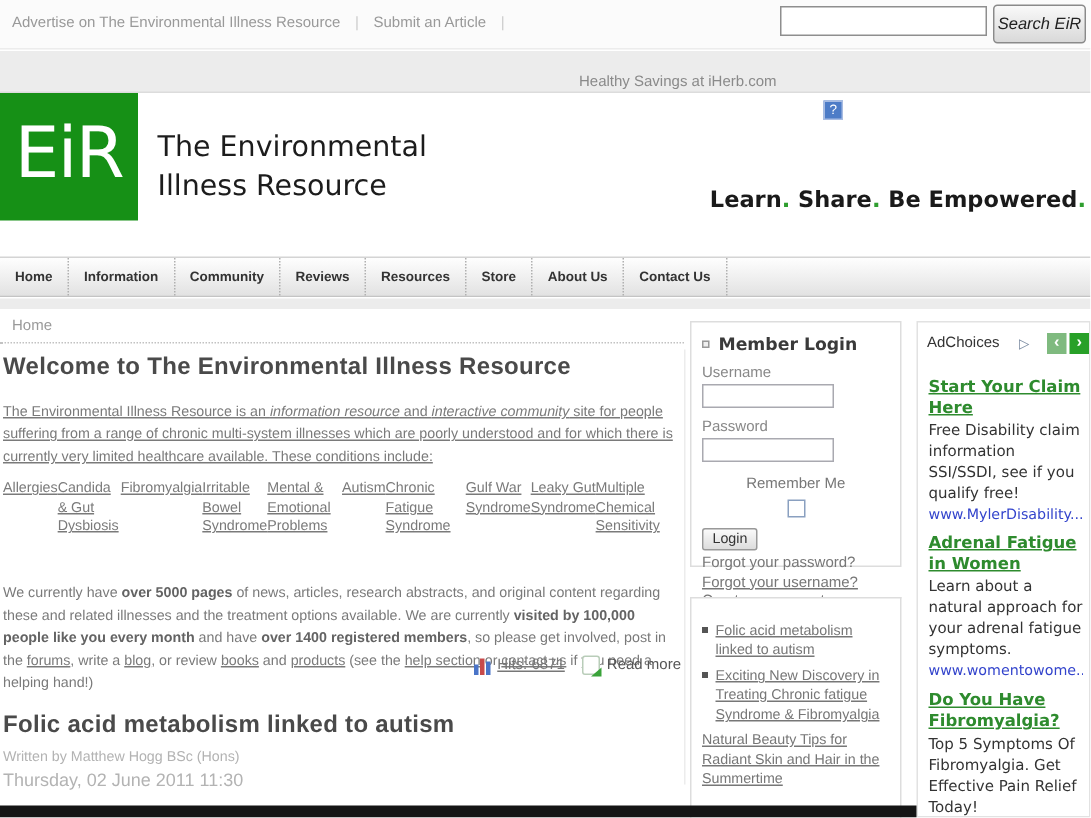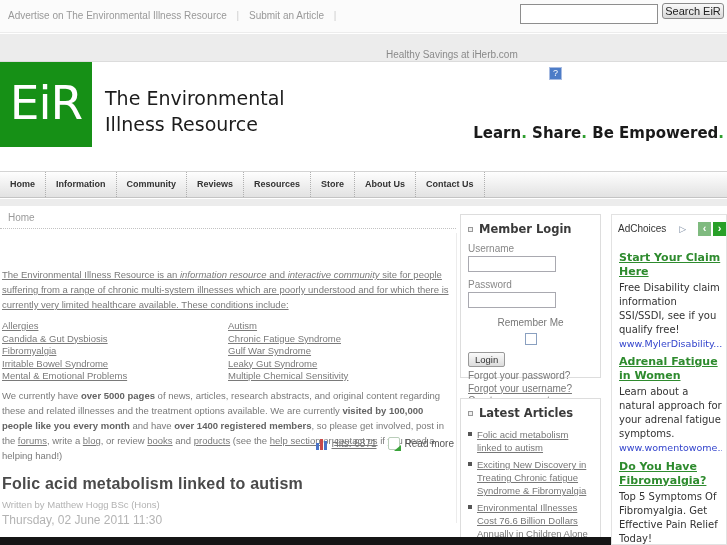--- a/index.html
+++ b/index.html
@@ -9,24 +9,24 @@
 
   
   .topbar { position:absolute; top:0; left:0; width:727px; height:33px; background:#fbfbfb;
             border-bottom:1px solid #ececec; }
   .topbar-links { position:absolute; left:8px; top:10px; font-size:10px; color:#999; }
   .topbar-links .sep { color:#ccc; margin:0 7px; }
   .top-link { cursor:pointer; color:#999; }
   .search-input { position:absolute; left:520px; top:4px; width:138px; height:20px;
                   border:1px solid #8e8e8e; background:#fff; font-size:11px; padding:0 3px;
                   font-family:"Liberation Sans", sans-serif; }
-  .search-btn { position:absolute; left:662px; top:3px; width:62px; height:16px;
+  .search-btn { position:absolute; left:662px; top:3px; width:62px; height:26px;
                 background:linear-gradient(#f9f9f9,#d9d9d9); border:1px solid #8a8a8a;
                 border-radius:3px; font-size:11px; color:#222; cursor:pointer;
-                font-family:"Liberation Sans", sans-serif; }
+                font-family:"Liberation Sans", sans-serif;font-style:italic; }
 
   
   .band { position:absolute; top:34px; left:0; width:727px; height:28px; background:#ececec;
           border-bottom:1px solid #dcdcdc; }
   .iherb { position:absolute; left:386px; top:49px; font-size:10px; color:#8a8a8a; cursor:pointer; }
 
   
   .logo { position:absolute; left:0; top:62px; width:92px; height:85px; background:#169016;
           color:#fff; text-align:center; line-height:82px; font-size:47px; letter-spacing:-1px;
           font-family:"DejaVu Sans", sans-serif; cursor:pointer; }
@@ -54,21 +54,21 @@
 
   
   .main { position:absolute; left:2px; top:233px; width:452px; height:312px; }
   .main-rule { position:absolute; left:456px; top:233px; height:290px; border-left:1px solid #ececec; }
   .welcome-title { position:absolute; top:3px; left:0; font-size:16px; font-weight:bold;
                    color:#4a4a4a; letter-spacing:0.2px; }
   .intro { position:absolute; top:34px; left:0; width:452px; font-size:9.5px; color:#7a7a7a;
            line-height:15px;text-decoration:underline; }
   .intro .it { font-style:italic; }
   .cond { position:absolute; top:87px; left:0; width:452px; display:flex; }
-  .cond-col { width:226px; display:flex; flex-direction:column; }
+  .cond-col { width:226px; display:flex; }
   .cond-link { font-size:9.5px; color:#7a7a7a; text-decoration:underline; line-height:12.5px;
                cursor:pointer; width:fit-content; }
   .stats { position:absolute; top:155px; left:0; width:452px; font-size:9.5px; color:#7a7a7a;
            line-height:15px; }
   .stats b { color:#636363; }
   .inline-link { text-decoration:underline; color:#7a7a7a; cursor:pointer; }
   .hits-row { position:absolute; top:204px; right:0; display:flex; align-items:center; gap:5px;
               font-size:10px; color:#666;justify-content:center; }
   .chart-icon { display:inline-flex; align-items:flex-end; gap:1px; height:12px; }
   .chart-icon .b1 { width:3px; height:7px;  background:#4a74c8; }
@@ -177,20 +177,21 @@
     <div class="nav-item">Store</div>
     <div class="nav-item">About Us</div>
     <div class="nav-item">Contact Us</div>
   </div>
   <div class="subband"></div>
 
   <div class="breadcrumb">Home</div>
   <div class="crumb-rule"></div>
 
   <div class="main">
+    <h1 class="welcome-title">Welcome to The Environmental Illness Resource</h1>
 
     <p class="intro"><span>The Environmental Illness Resource is an </span><span class="it">information resource</span><span> and </span><span class="it">interactive community</span><span> site for people suffering from a range of chronic multi-system illnesses which are poorly understood and for which there is currently very limited healthcare available. These conditions include:</span></p>
 
     <div class="cond">
       <div class="cond-col">
         <span class="cond-link">Allergies</span>
         <span class="cond-link">Candida &amp; Gut Dysbiosis</span>
         <span class="cond-link">Fibromyalgia</span>
         <span class="cond-link">Irritable Bowel Syndrome</span>
         <span class="cond-link">Mental &amp; Emotional Problems</span>
@@ -242,38 +243,30 @@
       <span class="lnk und">Forgot your username?</span>
       <span class="lnk und">Create an account</span>
     </div>
     <div class="fb-btn">
       <span class="fb-f">f</span>
       <span class="fb-label">Login</span>
     </div>
   </div>
 
   <div class="side-box latest-box">
-    <div class="box-header">
-      <span class="sq-icon"></span>
-      <span>Latest Articles</span>
-    </div>
     <div class="latest-list">
       <div class="latest-item">
         <span class="bullet"></span>
         <span class="latest-link">Folic acid metabolism linked to autism</span>
       </div>
       <div class="latest-item">
         <span class="bullet"></span>
         <span class="latest-link">Exciting New Discovery in Treating Chronic fatigue Syndrome &amp; Fibromyalgia</span>
       </div>
       <div class="latest-item">
-        <span class="bullet"></span>
-        <span class="latest-link">Environmental Illnesses Cost 76.6 Billion Dollars Annually in Children Alone</span>
-      </div>
-      <div class="latest-item">
 
         <span class="latest-link">Natural Beauty Tips for Radiant Skin and Hair in the Summertime</span>
       </div>
 
     </div>
   </div>
 
   <div class="ad-card">
     <div class="adchoices">
       <span>AdChoices</span>

